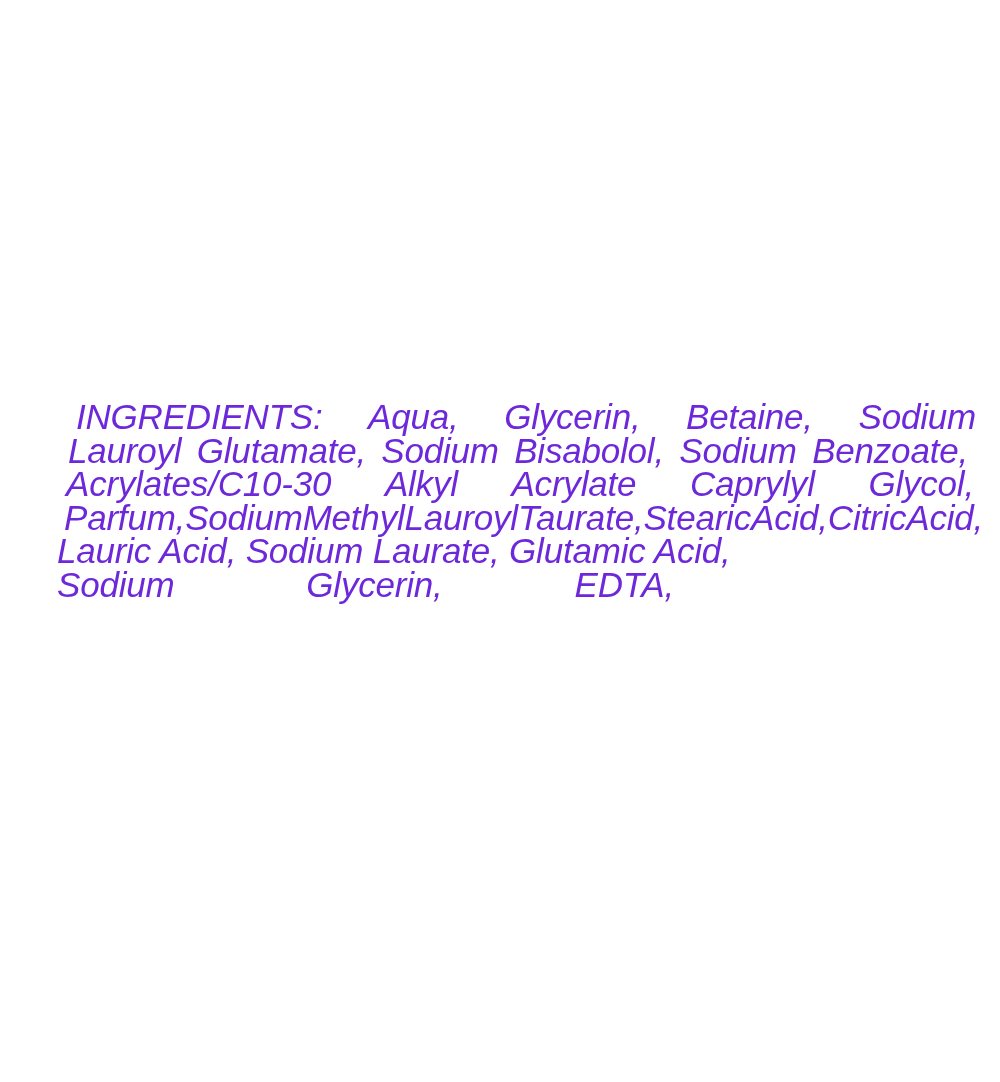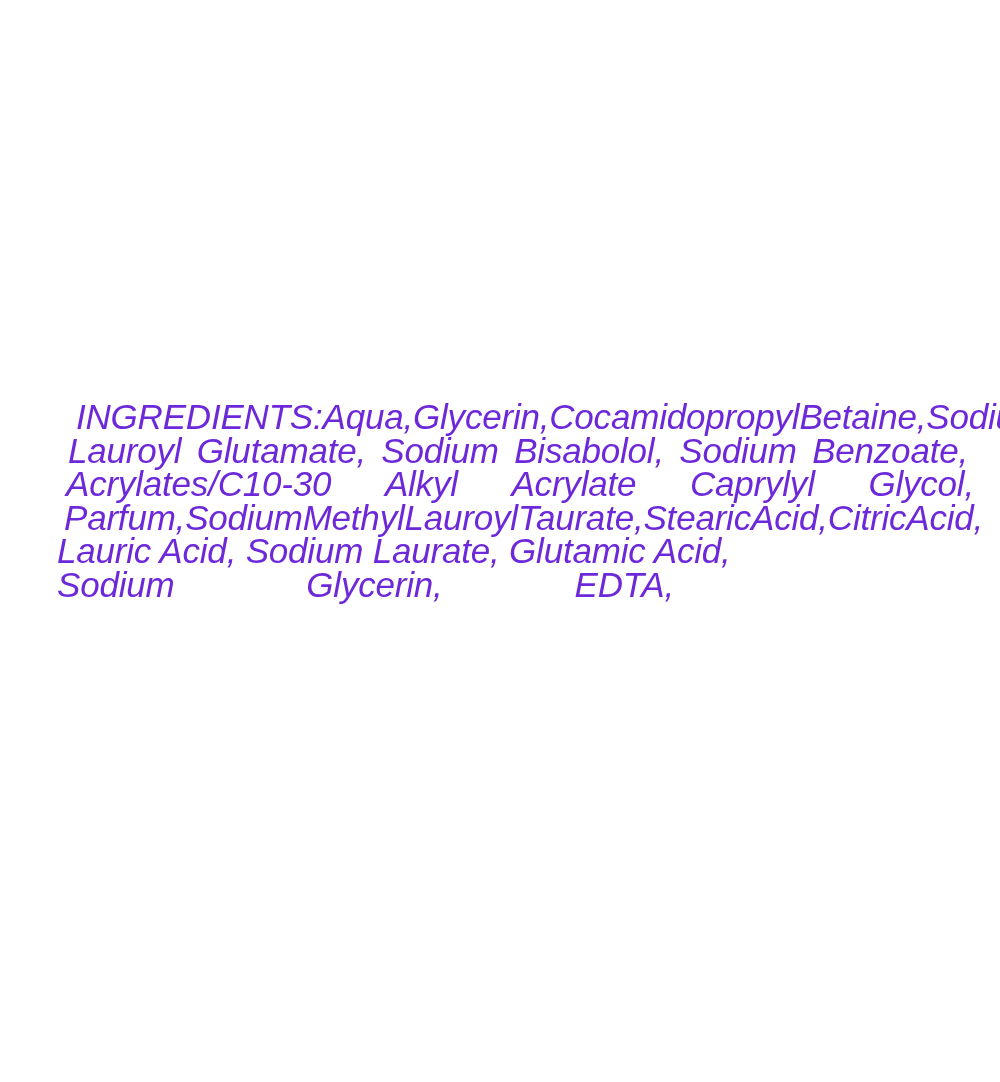--- a/index.html
+++ b/index.html
@@ -58,21 +58,20 @@
 </style>
 </head>
 <body>
 
 <div id="ingredients-panel">
 
   <div class="ing-line justify j-full l1">
     <span class="w">INGREDIENTS:</span>
     <span class="w">Aqua,</span>
     <span class="w">Glycerin,</span>
-    <span class="w">Cocamidopropyl</span>
     <span class="w">Betaine,</span>
     <span class="w">Sodium</span>
   </div>
 
   <div class="ing-line justify j-full l2">
     <span class="w">Lauroyl</span>
     <span class="w">Glutamate,</span>
     <span class="w">Sodium</span>
     <span class="w">Bisabolol,</span>
     <span class="w">Sodium</span>

